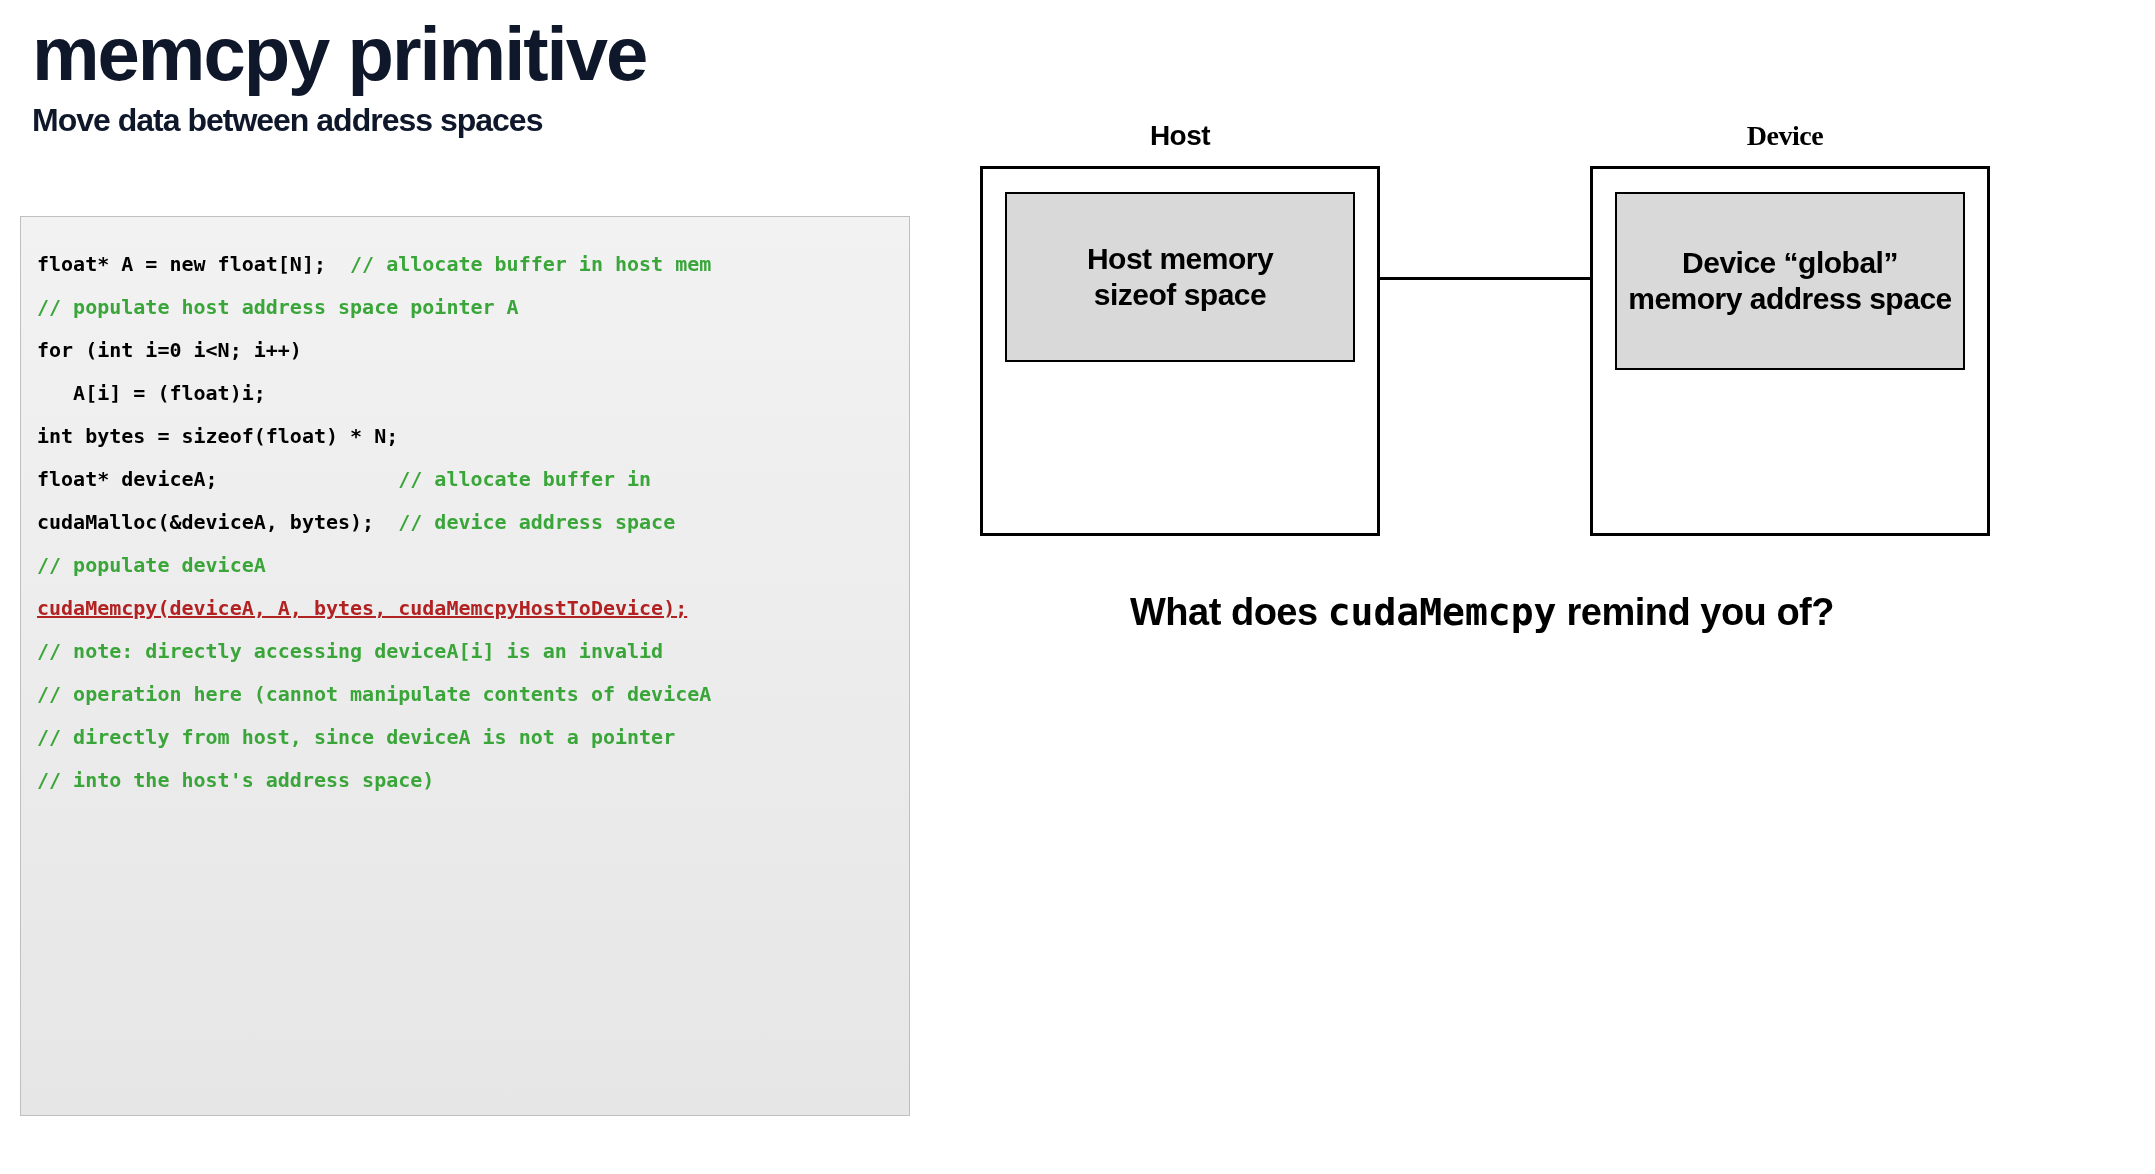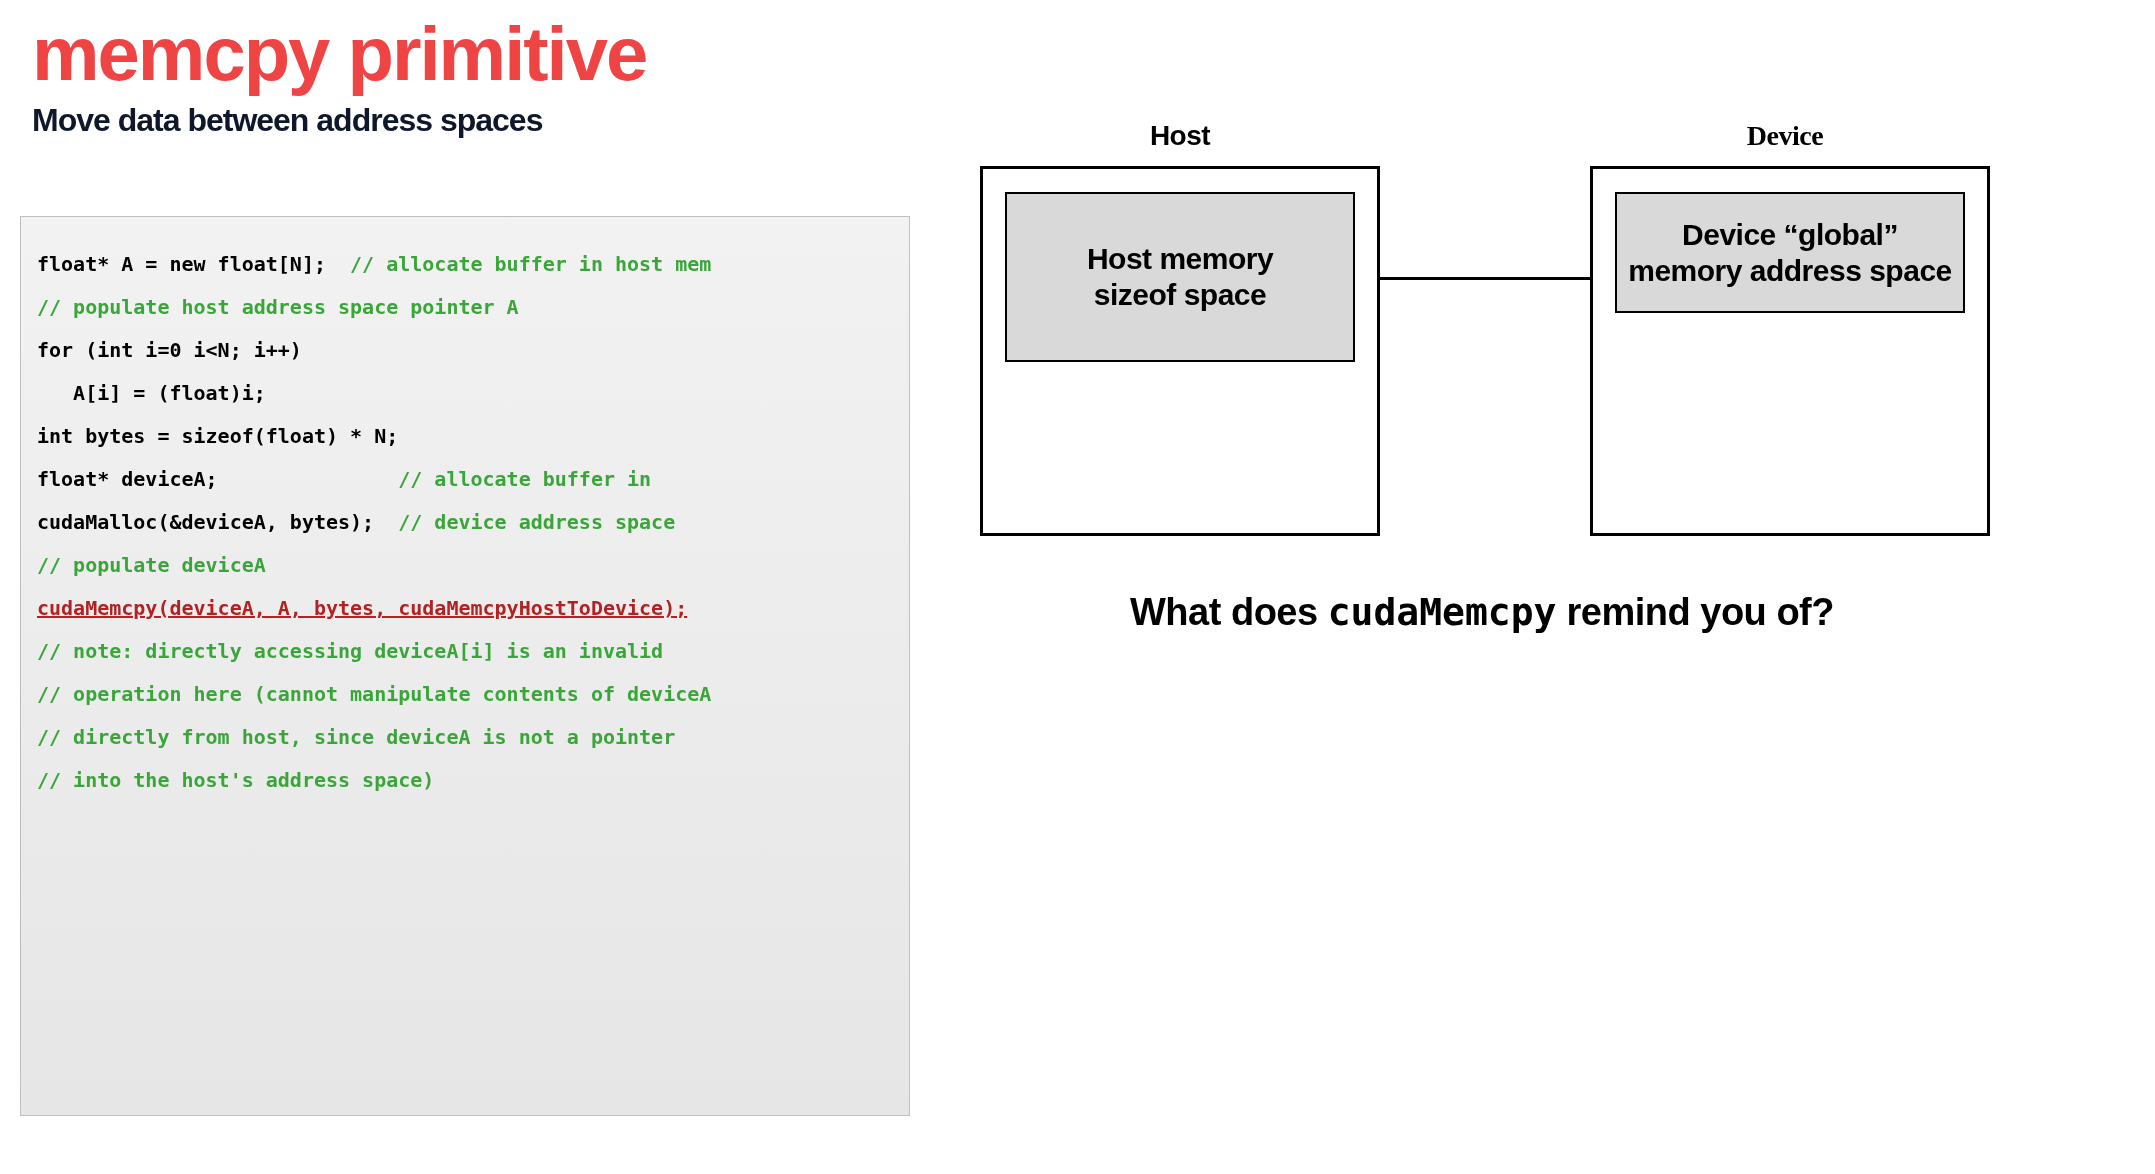--- a/index.html
+++ b/index.html
@@ -12,21 +12,21 @@
       overflow: hidden;
     }
     .title {
       position: absolute;
       left: 32px;
       top: 10px;
       font-size: 76px;
       font-weight: 800;
       letter-spacing: -2px;
       font-stretch: condensed;
-      color: #ef4444;
+      color: #0f172a;
       text-align: center;
     }
     .subtitle {
       position: absolute;
       left: 32px;
       top: 102px;
       font-size: 32px;
       font-weight: 700;
       letter-spacing: -1px;
       font-stretch: condensed;
@@ -116,21 +116,21 @@
 
 <div class="diagram">
   <div class="box-label" style="left:170px; top:0; width:80px;">Host</div>
   <div class="box-label" style="left:760px; top:0; width:110px;font-family:Liberation Serif, serif;">Device</div>
 
   <div class="box-outer" style="left:10px; top:46px; width:400px; height:370px;"></div>
   <div class="box-inner" style="left:35px; top:72px; width:350px; height:170px; white-space: pre-line;">Host memory
 sizeof space</div>
 
   <div class="box-outer" style="left:620px; top:46px; width:400px; height:370px;"></div>
-  <div class="box-inner" style="left:645px; top:72px; width:350px; height:121px; white-space: pre-line;">Device “global”
+  <div class="box-inner" style="left:645px; top:72px; width:350px; height:178px; white-space: pre-line;">Device “global”
 memory address space</div>
 
   <div class="connector" style="left:410px; top:157px; width:210px;"></div>
 
   <div class="question" style="left:160px; top:470px;">
     <span>What does </span><span class="q-mono">cudaMemcpy</span><span> remind you of?</span>
   </div>
 </div>
 
 </body></html>

